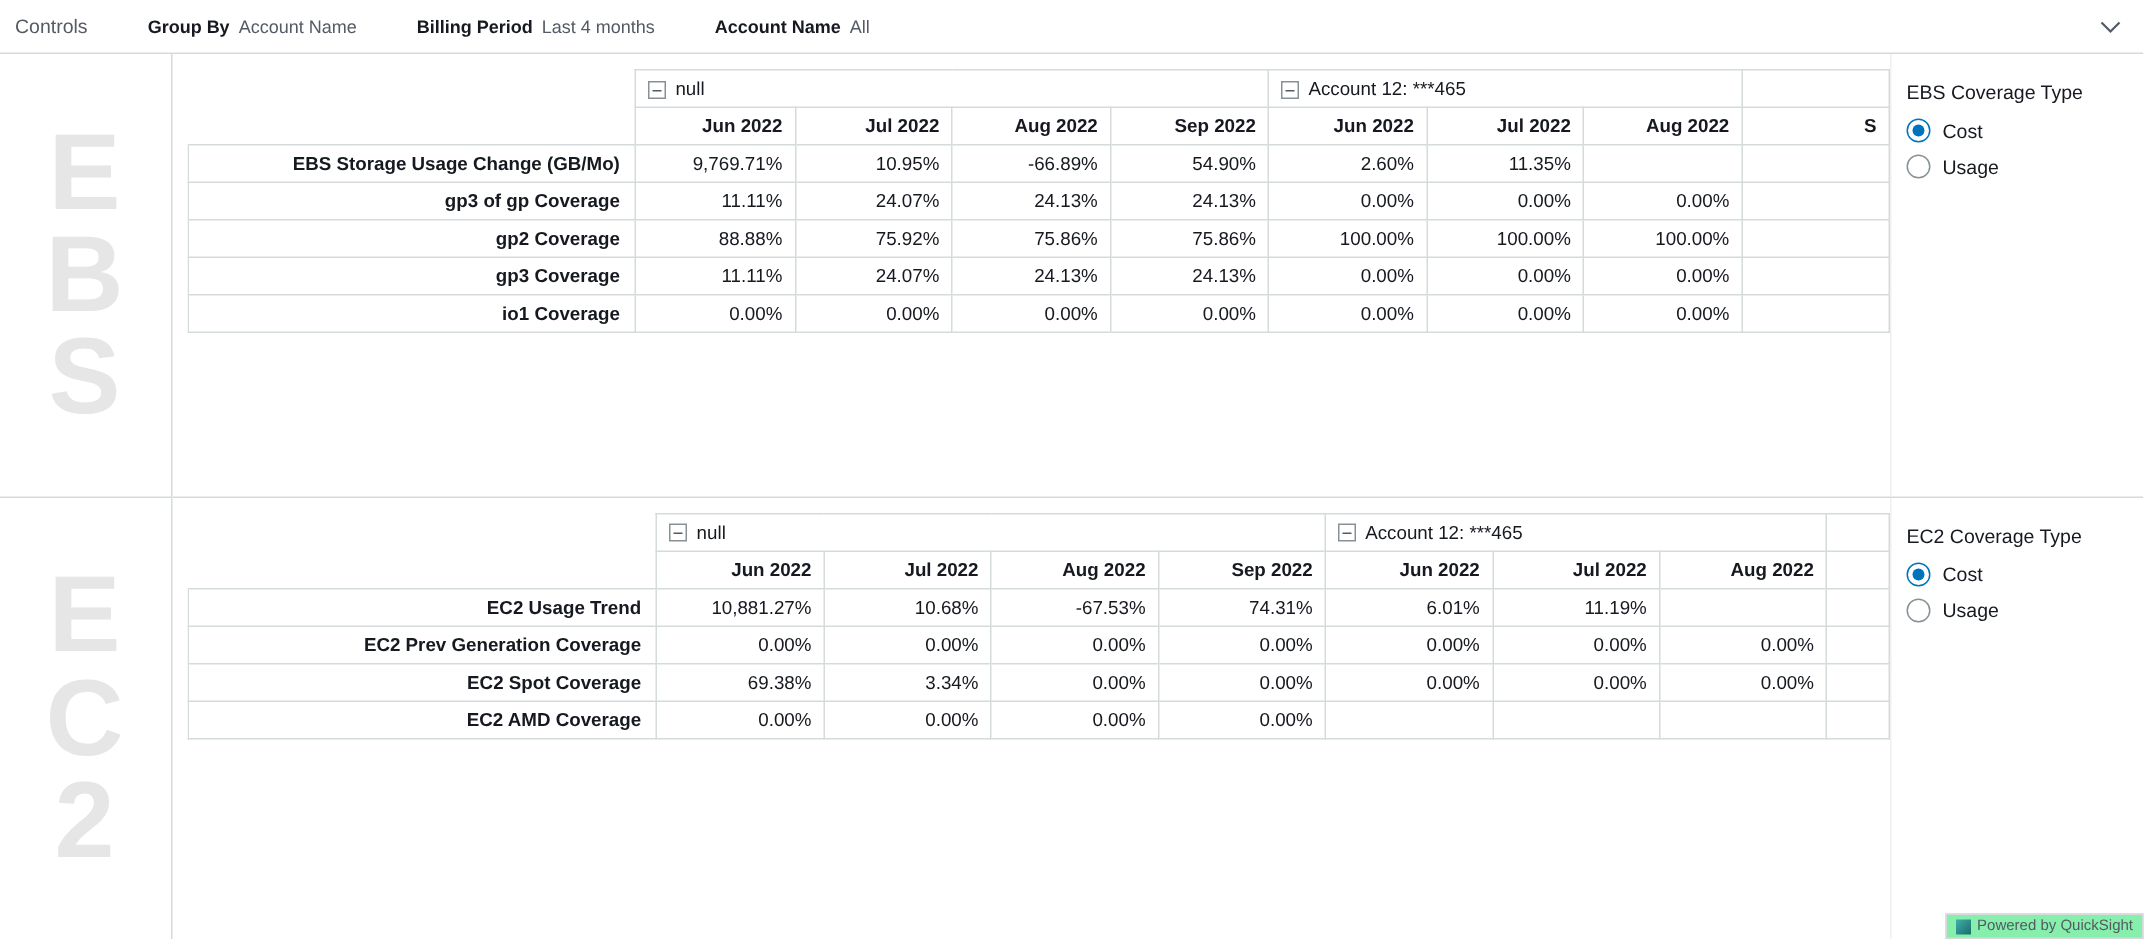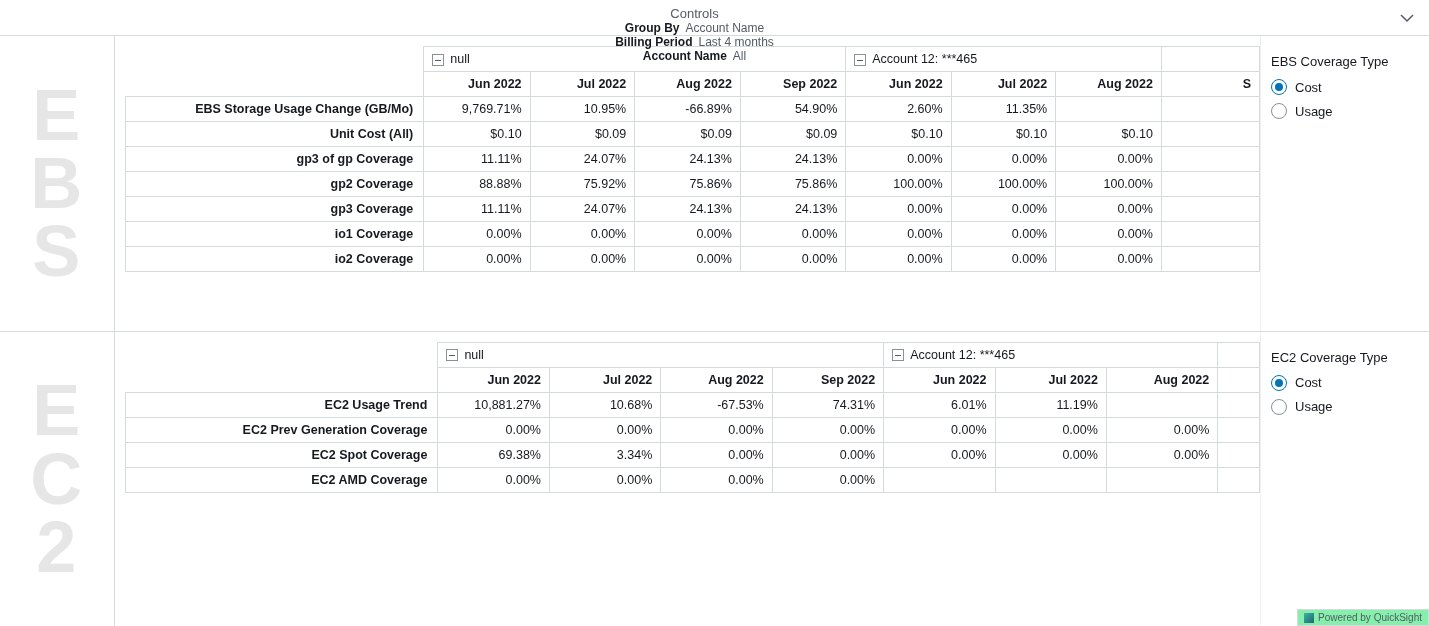--- a/index.html
+++ b/index.html
@@ -1,18 +1,18 @@
 <!DOCTYPE html>
 <html><head>
 <meta charset="utf-8">
 <style>
 * { box-sizing: border-box; margin: 0; padding: 0; }
 body { font-family: "Amazon Ember", "Helvetica Neue", Arial, sans-serif; font-size: 13px; color: #16191f; background: #fff; width: 1429px; height: 626px; overflow: hidden; }
 
-.controls-bar { display: flex; align-items: center; padding: 6px 10px; border-bottom: 1px solid #d5dbdb; height: 36px; position: relative; flex-direction: column; }
+.controls-bar { display: flex; align-items: center; padding: 6px 10px; border-bottom: 1px solid #d5dbdb; height: 36px; position: relative; }
 .controls-title { font-weight: 400; color: #545b64; margin-right: 40px; }
 .control-group { display: flex; align-items: baseline; margin-right: 40px; }
 .control-label { font-weight: 700; font-size: 12px; color: #16191f; margin-right: 6px; }
 .control-value { font-size: 12px; color: #545b64; }
 .expand-icon { position: absolute; right: 14px; top: 10px; cursor: pointer; }
 .expand-icon svg { width: 16px; height: 16px; }
 
 .main { display: flex; height: 590px; }
 .left-rail { width: 115px; border-right: 1px solid #d5dbdb; display: flex; flex-direction: column; }
 .rail-section { flex: 1; display: flex; align-items: center; justify-content: center; border-bottom: 1px solid #d5dbdb; }
@@ -116,31 +116,20 @@
                   <td class="num">9,769.71%</td>
                   <td class="num">10.95%</td>
                   <td class="num">-66.89%</td>
                   <td class="num">54.90%</td>
                   <td class="num">2.60%</td>
                   <td class="num">11.35%</td>
                   <td class="num"></td>
                   <td class="num"></td>
                 </tr>
                 <tr>
-                  <td class="row-label">Unit Cost (All)</td>
-                  <td class="num">$0.10</td>
-                  <td class="num">$0.09</td>
-                  <td class="num">$0.09</td>
-                  <td class="num">$0.09</td>
-                  <td class="num">$0.10</td>
-                  <td class="num">$0.10</td>
-                  <td class="num">$0.10</td>
-                  <td class="num"></td>
-                </tr>
-                <tr>
                   <td class="row-label">gp3 of gp Coverage</td>
                   <td class="num">11.11%</td>
                   <td class="num">24.07%</td>
                   <td class="num">24.13%</td>
                   <td class="num">24.13%</td>
                   <td class="num">0.00%</td>
                   <td class="num">0.00%</td>
                   <td class="num">0.00%</td>
                   <td class="num"></td>
                 </tr>
@@ -161,31 +150,20 @@
                   <td class="num">24.07%</td>
                   <td class="num">24.13%</td>
                   <td class="num">24.13%</td>
                   <td class="num">0.00%</td>
                   <td class="num">0.00%</td>
                   <td class="num">0.00%</td>
                   <td class="num"></td>
                 </tr>
                 <tr>
                   <td class="row-label">io1 Coverage</td>
-                  <td class="num">0.00%</td>
-                  <td class="num">0.00%</td>
-                  <td class="num">0.00%</td>
-                  <td class="num">0.00%</td>
-                  <td class="num">0.00%</td>
-                  <td class="num">0.00%</td>
-                  <td class="num">0.00%</td>
-                  <td class="num"></td>
-                </tr>
-                <tr>
-                  <td class="row-label">io2 Coverage</td>
                   <td class="num">0.00%</td>
                   <td class="num">0.00%</td>
                   <td class="num">0.00%</td>
                   <td class="num">0.00%</td>
                   <td class="num">0.00%</td>
                   <td class="num">0.00%</td>
                   <td class="num">0.00%</td>
                   <td class="num"></td>
                 </tr>
               </tbody>

